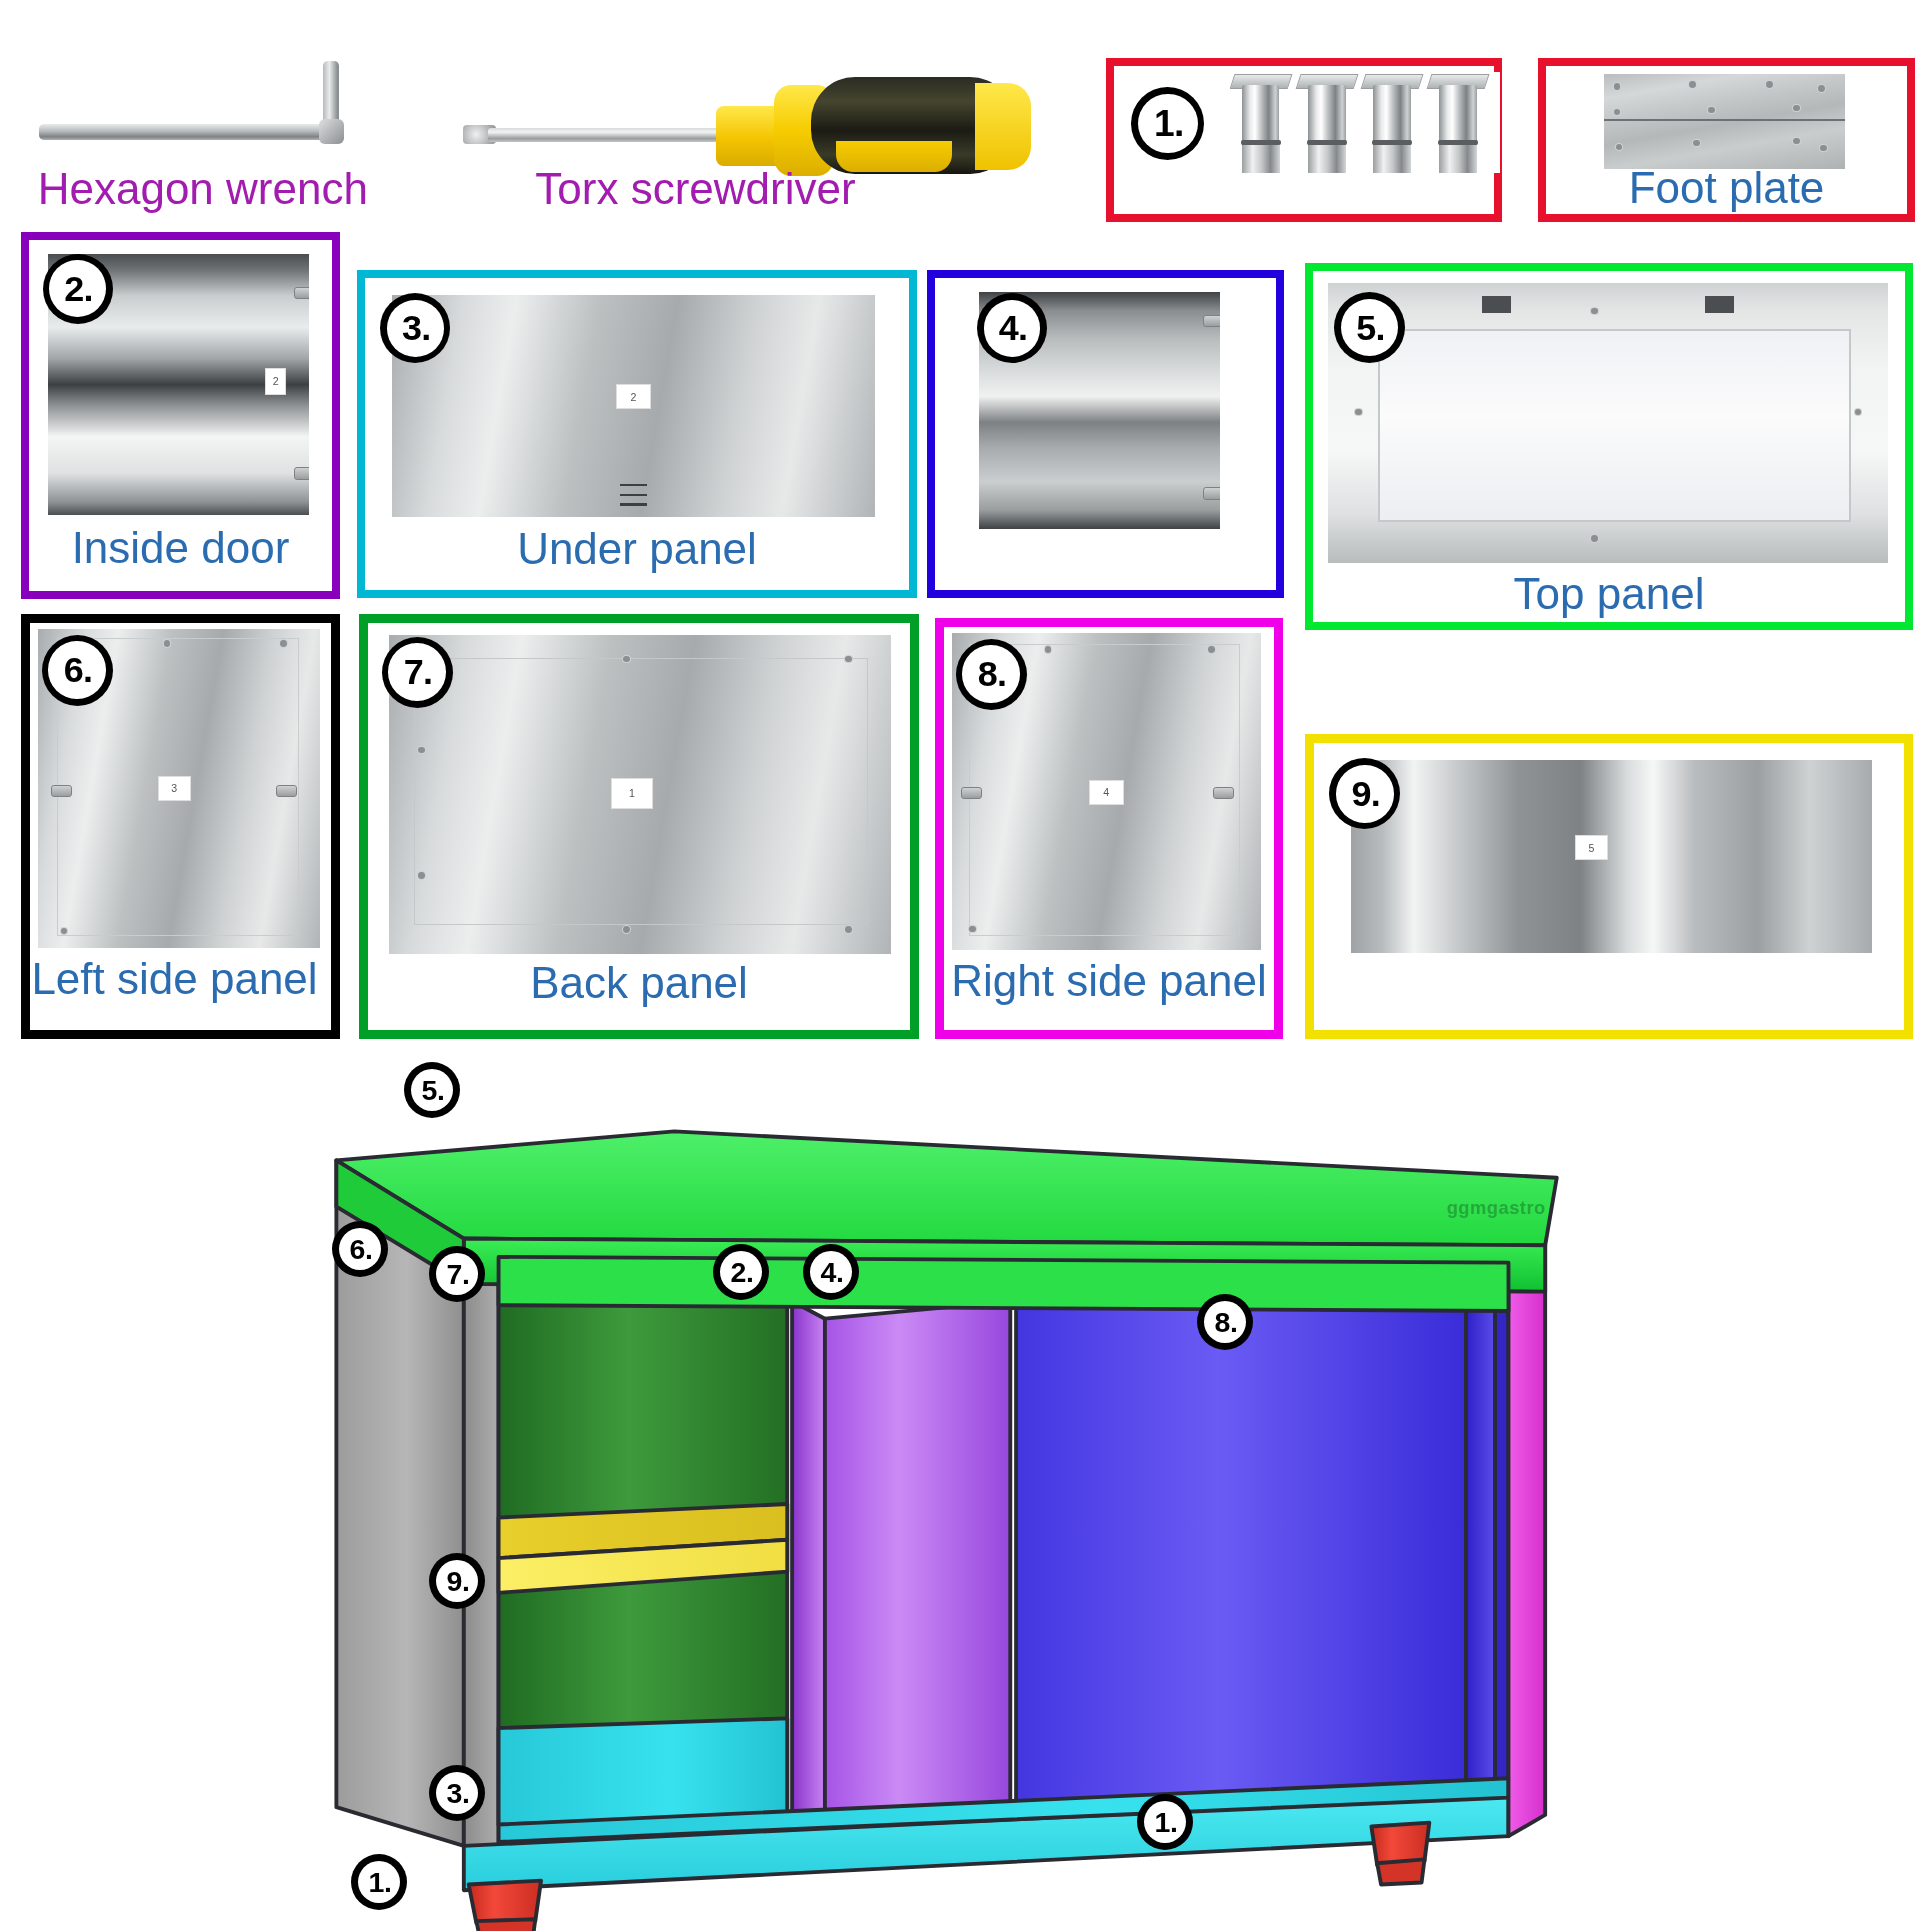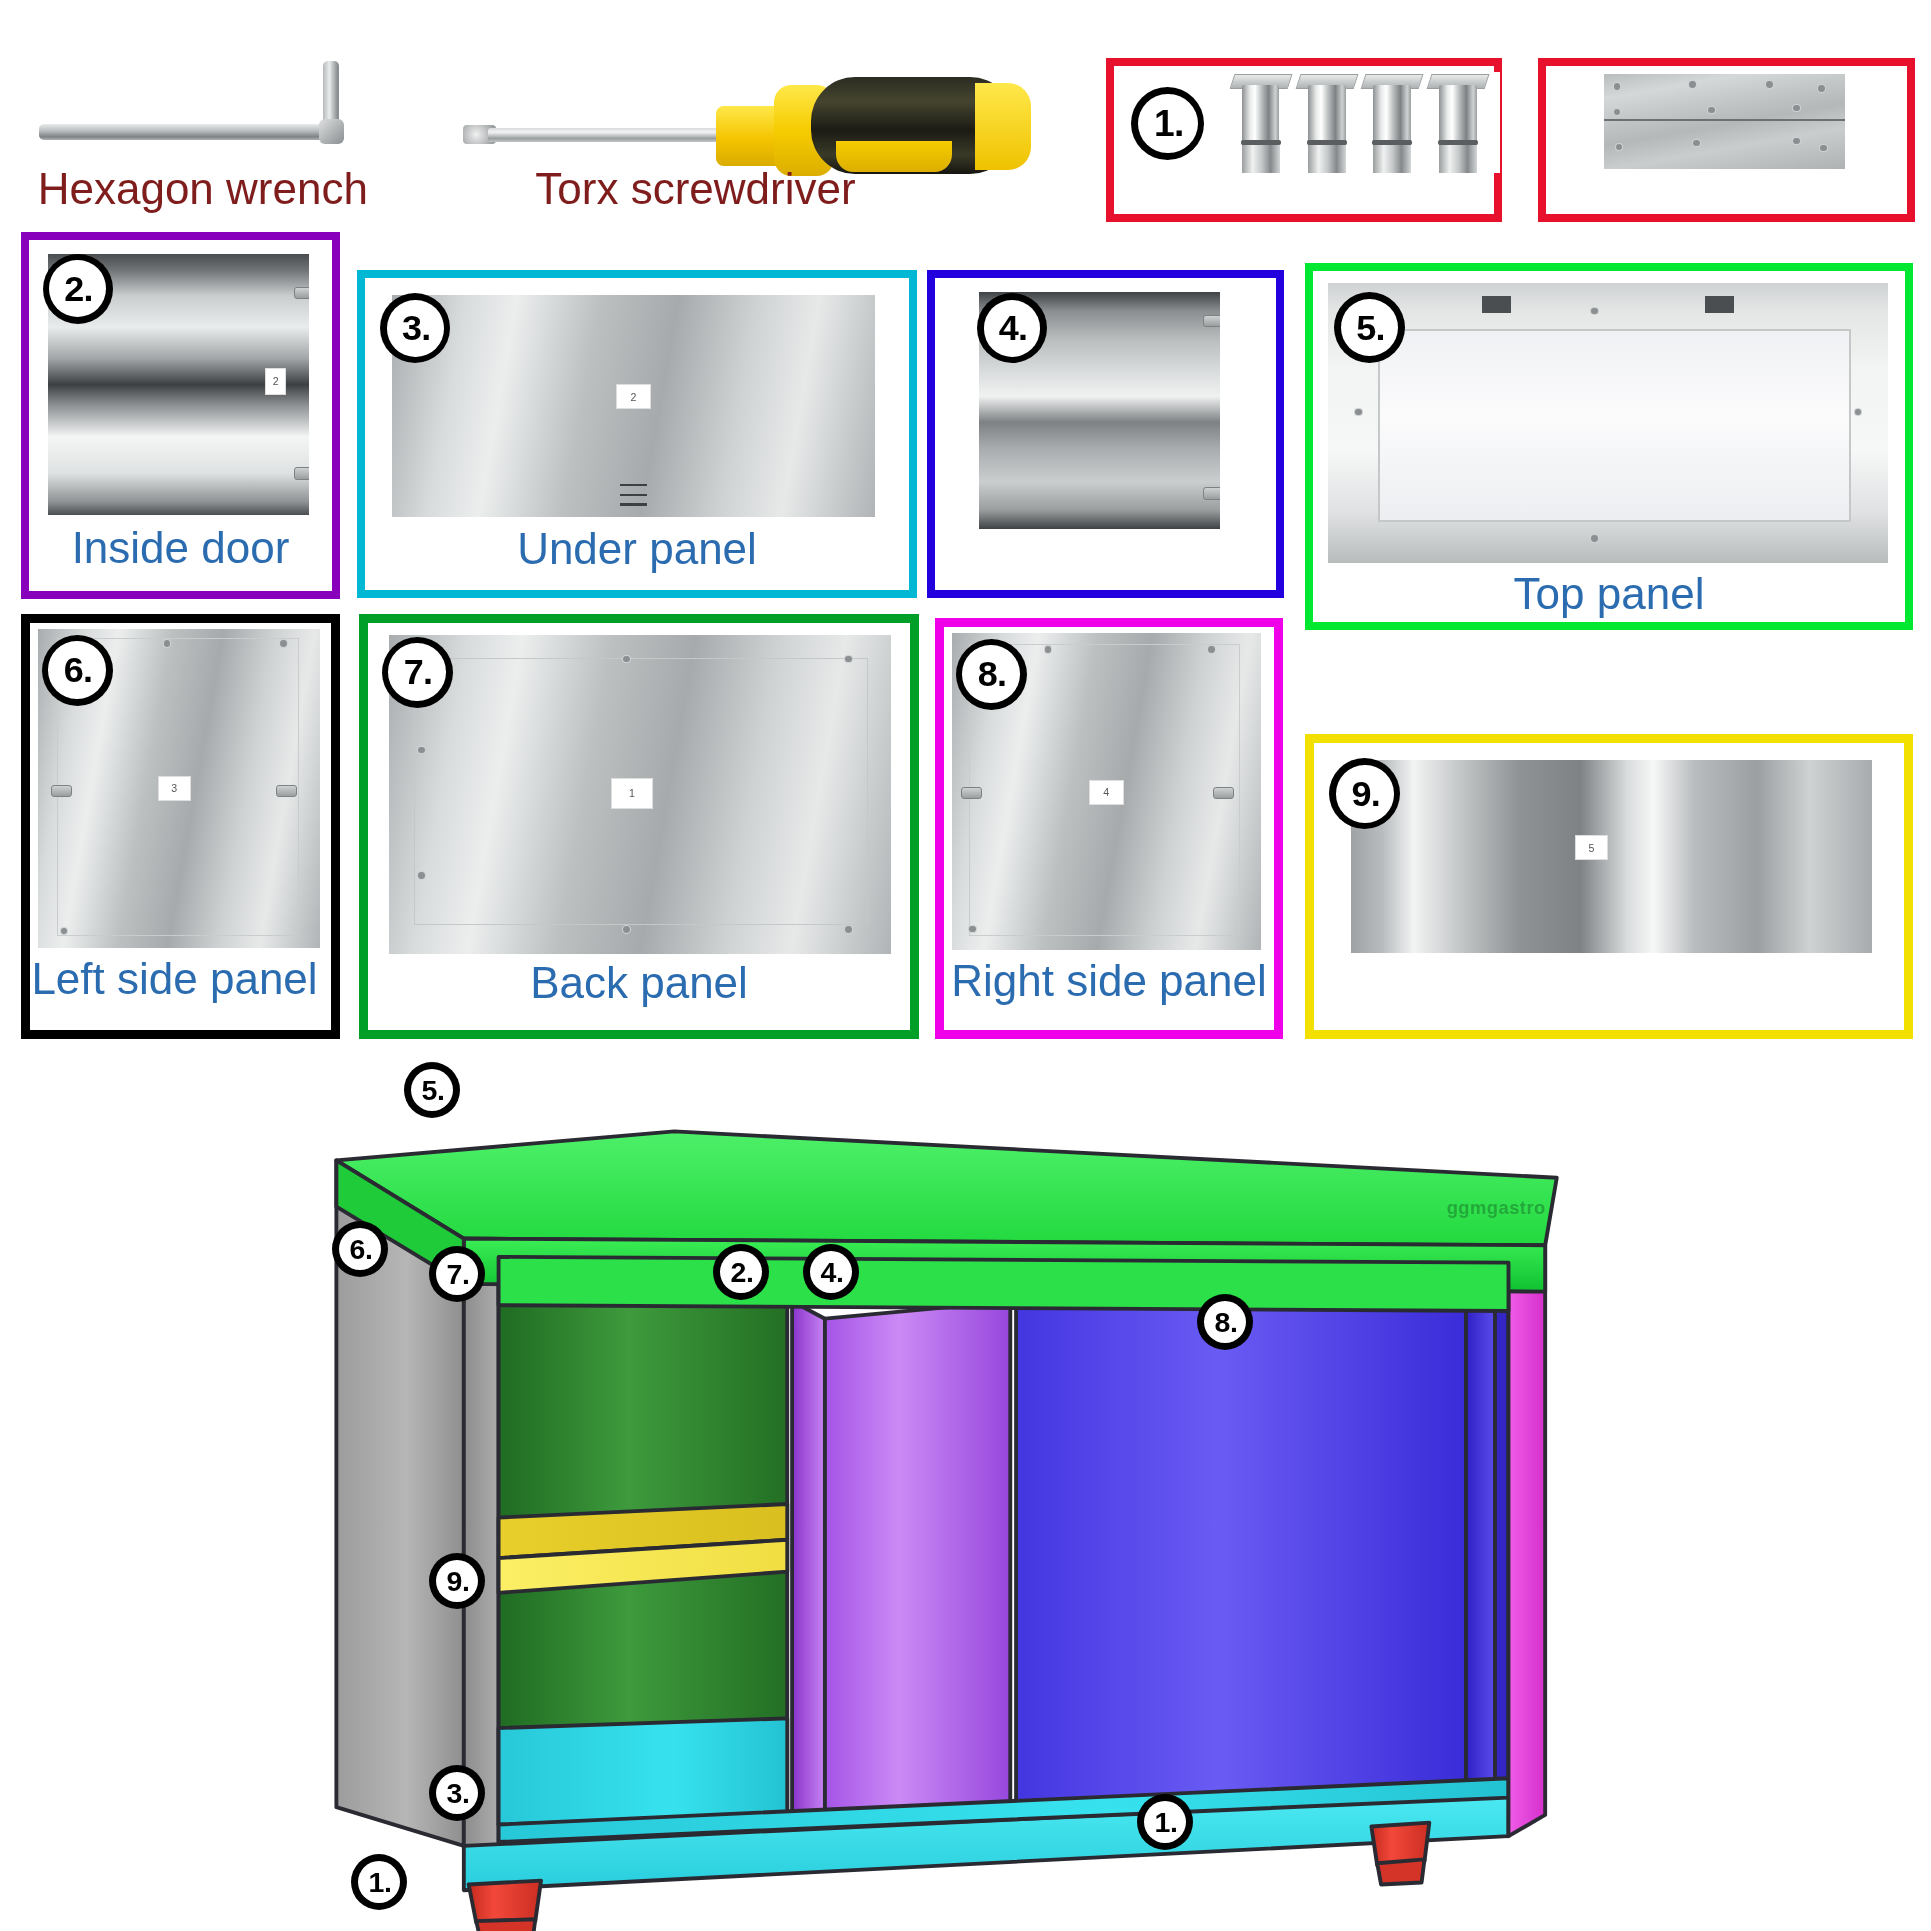--- a/index.html
+++ b/index.html
@@ -35,21 +35,21 @@
   .part-label {
     color: #2b6cb0;
     font-size: 44px;
     line-height: 1.0;
     white-space: nowrap;
     text-align: center;
     font-weight: 400;
   }
   .tool-label {
     position: absolute;
-    color: #7f1d1d;
+    color: #a21caf;
     font-size: 44px;
     white-space: nowrap;
     text-align: center;
   }
 
   
   .bullet {
     position: absolute;
     background: #000000;
     color: #ffffff;
@@ -290,20 +290,21 @@
       <div class="screwhole" style="left:162px;top:7.7px;"></div>
       <div class="screwhole" style="left:214px;top:11.6px;"></div>
       <div class="screwhole" style="left:9.7px;top:35px;"></div>
       <div class="screwhole" style="left:104px;top:33px;"></div>
       <div class="screwhole" style="left:189px;top:31px;"></div>
       <div class="screwhole" style="left:11.6px;top:70px;"></div>
       <div class="screwhole" style="left:89px;top:66px;"></div>
       <div class="screwhole" style="left:189px;top:64px;"></div>
       <div class="screwhole" style="left:216px;top:71px;"></div>
     </div>
+    <div class="part-label" style="position:absolute;left:0;right:0;top:100px;">Foot plate</div>
   </div>
 
   <div class="part-box" style="left:21px;top:232px;width:319px;height:367px;border-width:8.7px;border-color:#8800BB;">
     <div class="part-photo m-door" style="position:absolute;left:19.3px;top:13.5px;width:261px;height:261px;">
       <div class="tag" style="right:23px;top:114px;width:21px;height:27px;">2</div>
       <div class="knob" style="right:-5.8px;top:33px;"></div>
       <div class="knob" style="right:-5.8px;bottom:35px;"></div>
     </div>
     <div class="bullet" style="left:13.5px;top:13.5px;width:70px;height:70px;font-size:58px;">
       <span>2.</span>

